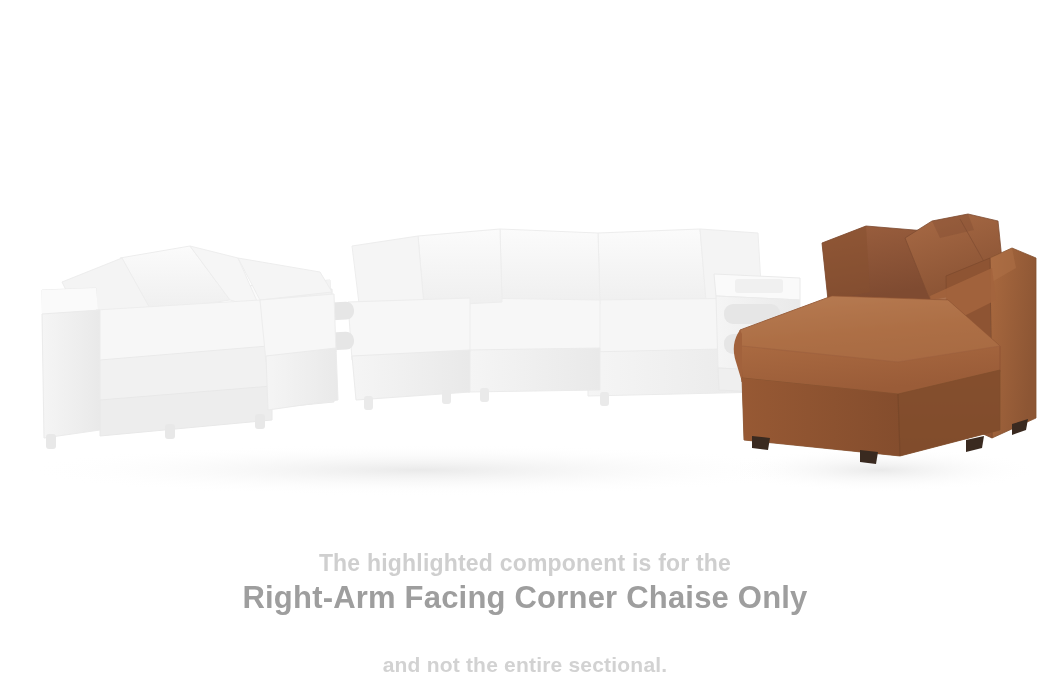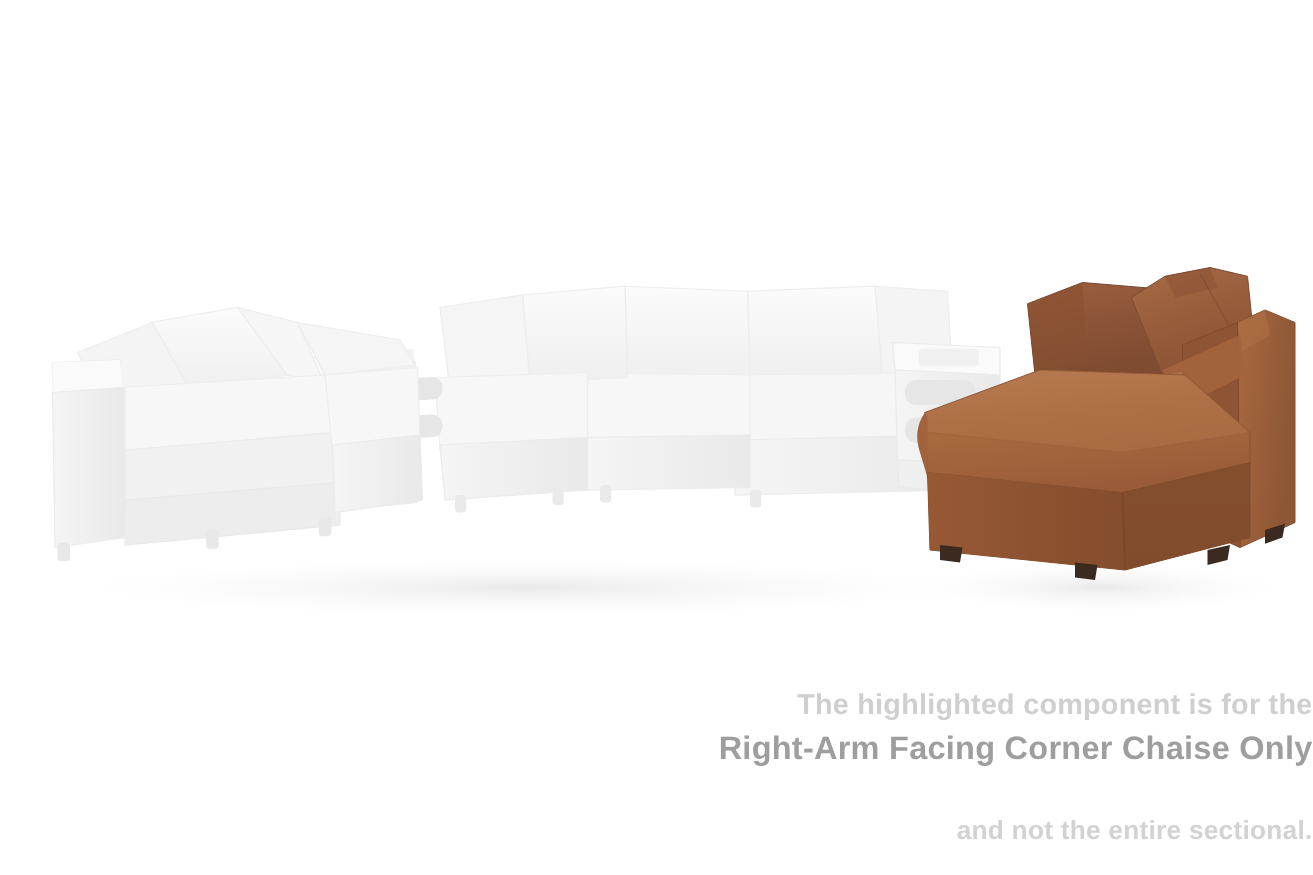--- a/index.html
+++ b/index.html
@@ -31,32 +31,32 @@
     width: 1050px;
     height: 530px;
   }
 
   
   #caption {
     position: absolute;
     left: 0;
     top: 548px;
     width: 1050px;
-    text-align: right;
+    text-align: center;
   }
   .cap-line1 {
     font-size: 23px;
     font-weight: bold;
     color: #cfcfcf;
     letter-spacing: .2px;
     line-height: 30px;
     white-space: nowrap;
   }
   .cap-line2 {
-    font-size: 26px;
+    font-size: 31px;
     font-weight: bold;
     color: #9e9e9e;
     letter-spacing: .2px;
     line-height: 40px;
     white-space: nowrap;
   }
   .cap-line3 {
     font-size: 21px;
     font-weight: bold;
     color: #d2d2d2;

